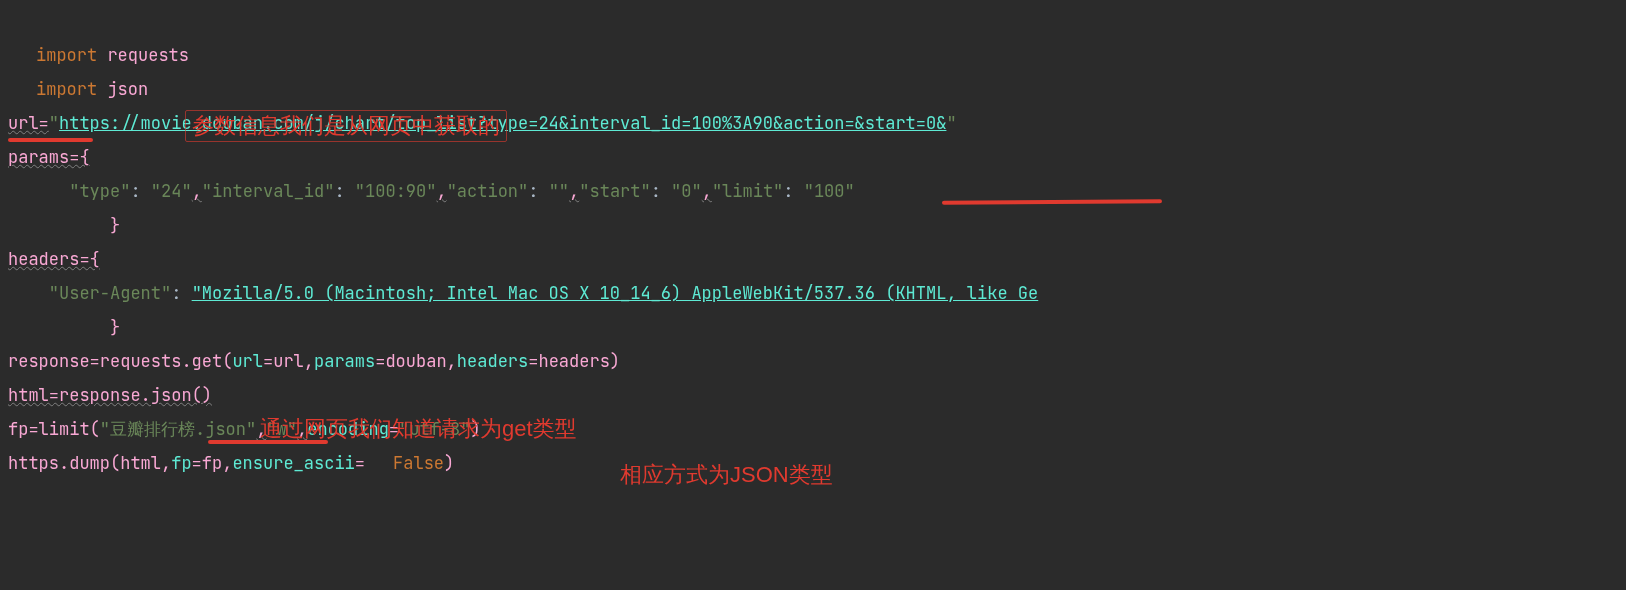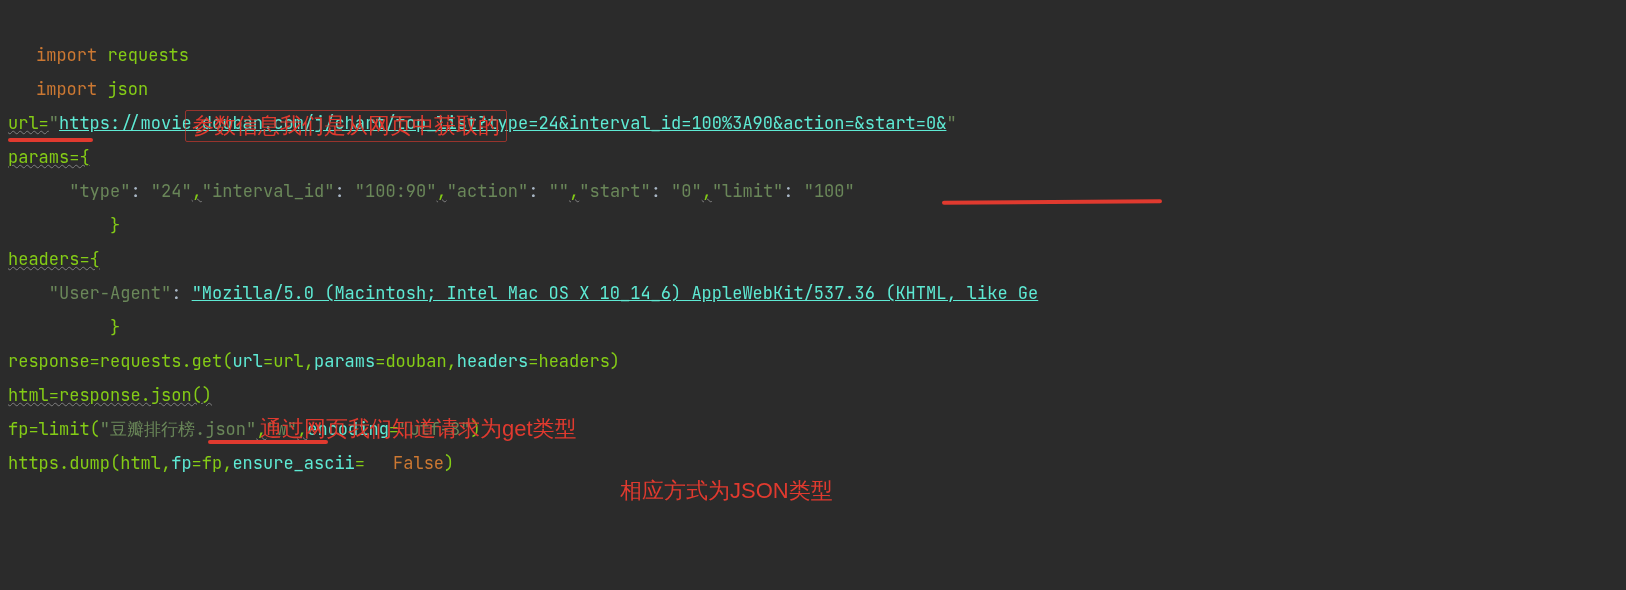--- a/index.html
+++ b/index.html
@@ -14,21 +14,21 @@
     overflow: hidden;
     position: relative;
     white-space: pre;
   }
   .code {
     position: absolute;
     top: 4px;
     left: 8px;
   }
   .kw   { color: #cc7832; margin-left: 28px; }       
-  .id   { color: #84cc16; }       
+  .id   { color: #f9a8d4; }       
   .str  { color: #6a8759; }       
   .url  { color: #5eead4; text-decoration: underline; }
   .nkw  { color: #5eead4; }       
   .wig  { text-decoration: underline wavy #808080; text-decoration-thickness:1px;}
   .gut  { color:#5f6365; display:inline-block; width:0px;}
 
   
   .anno {
     position: absolute;
     color: #e03a2f;
@@ -71,21 +71,21 @@
 <span class="gut"></span><span class="id wig">html=response.json()</span>
 <span class="gut"></span><span class="id">fp=limit(</span><span class="str">"豆瓣排行榜.json"</span><span class="id wig">,</span><span class="str">"w"</span><span class="id wig">,</span><span class="nkw">encoding</span><span class="id">=</span><span class="str">"utf-8"</span><span class="id">)</span>
 <span class="gut"></span><span class="id">https.dump(html,</span><span class="nkw">fp</span><span class="id">=fp,</span><span class="nkw">ensure_ascii</span><span class="id">=</span><span class="kw">False</span><span class="id">)</span>
 </div>
 
 
 <div class="anno box" style="left:185px; top:110px;">参数信息我们是从网页中获取的</div>
 
 <div class="anno" style="left:260px; top:412px;">通过网页我们知道请求为get类型</div>
 
-<div class="anno" style="left:620px; top:458px;margin-top:16px;">相应方式为JSON类型</div>
+<div class="anno" style="left:620px; top:458px;">相应方式为JSON类型</div>
 
 
 <div class="uline" style="left:8px; top:138px; width:85px; height:4px;"></div>
 <div class="uline" style="left:942px; top:200px; width:220px; height:4px; transform:rotate(-0.4deg);"></div>
 <div class="uline" style="left:208px; top:440px; width:120px; height:4px;"></div>
 
 
 
 
 </body></html>

